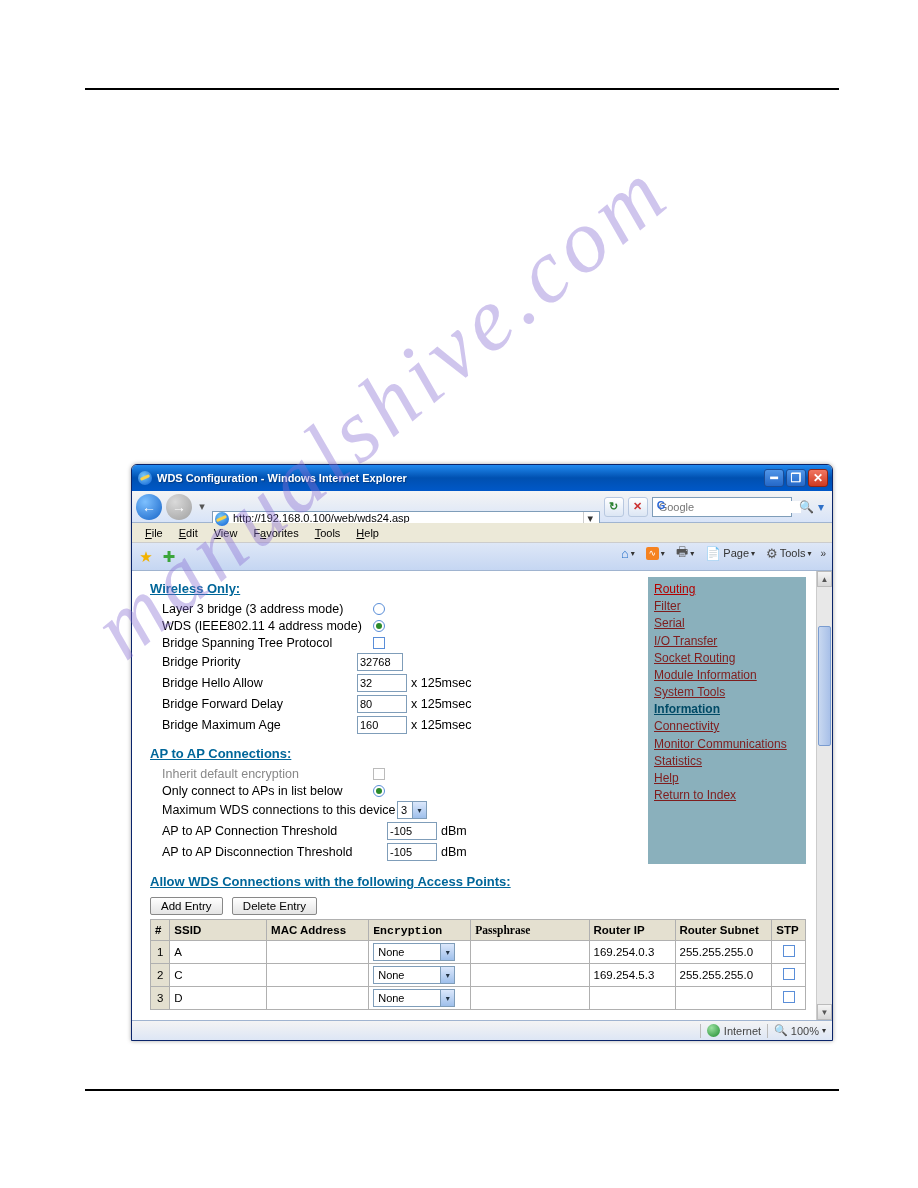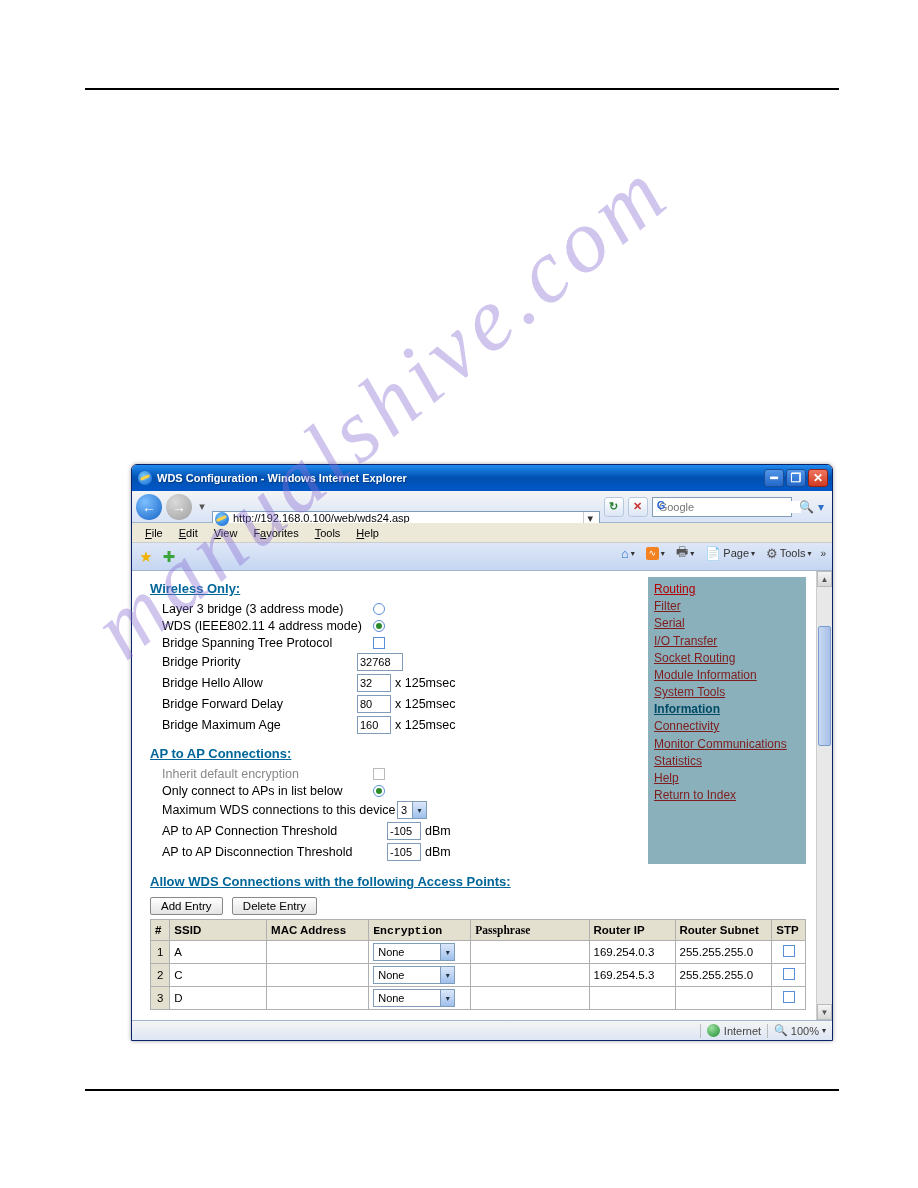--- a/index.html
+++ b/index.html
@@ -78,21 +78,21 @@
   .section-h{ color:#006699; font-weight:bold; text-decoration:underline; margin:4px 0 6px; font-size:13px;}
   .field-row{ display:flex; align-items:center; margin:3px 0 3px 12px; font-size:12.5px;}
   .field-row .lbl{ width:210px;}
   .field-row.narrow .lbl{ width:195px;}
   .radio-slot,.check-slot{ display:inline-flex; width:14px; height:14px; align-items:center; justify-content:center;}
   .radio{ width:12px; height:12px; border:1px solid #5a8ed8; border-radius:50%; background:#fff; display:inline-flex; align-items:center; justify-content:center;}
   .radio.sel::after{ content:""; width:6px; height:6px; background:#2b8a2b; border-radius:50%;}
   .chk{ width:12px; height:12px; border:1px solid #5a8ed8; background:#fff;}
   .greyed{ color:#888;}
   .num-in{ width:46px; height:18px; border:1px solid #7F9DB9; font-size:11px; padding:1px 2px; text-align:left;}
-  .num-in.sm{ width:34px;}
+  .num-in.sm{ width:50px;}
   .unit{ margin-left:4px;}
   .sel-combo{ width:30px; height:18px; border:1px solid #7F9DB9; background:#fff; display:inline-flex; align-items:center; justify-content:space-between; padding:0 0 0 3px; font-size:11px;}
   .sel-combo .cbtn{ width:14px; height:16px; background:linear-gradient(#DCE8FB,#9FC0EB); border-left:1px solid #7F9DB9; display:flex;align-items:center;justify-content:center; font-size:8px; color:#234;}
 
   .sidebar{ width:158px; background:#8AB0BC; padding:3px 6px 20px; font-size:12px; font-family:"Times New Roman",serif;}
   .sidebar a{ display:block; color:#7f1d1d; text-decoration:underline; margin:1px 0; line-height:1.35;}
   .sidebar .cat{ color:#004A66; font-weight:bold; text-decoration:underline; margin:2px 0;}
 
   .btn{ display:inline-block; padding:2px 10px; border:1px solid #888; background:linear-gradient(#fff,#E4E4E4); font-size:11.5px; border-radius:2px; margin-right:6px;}
   .allow-table{ width:100%; border-collapse:collapse; margin-top:4px; font-size:11.5px;}

